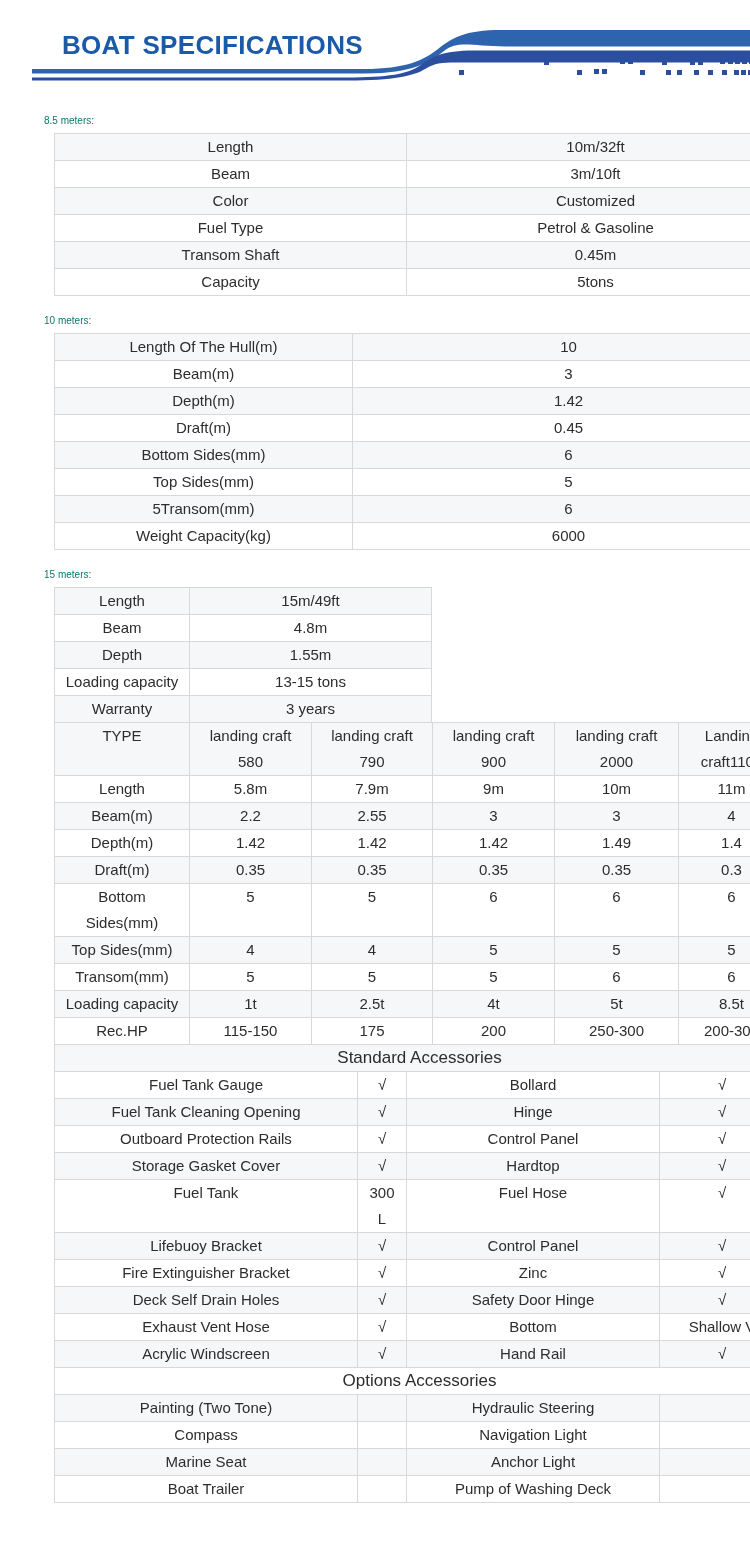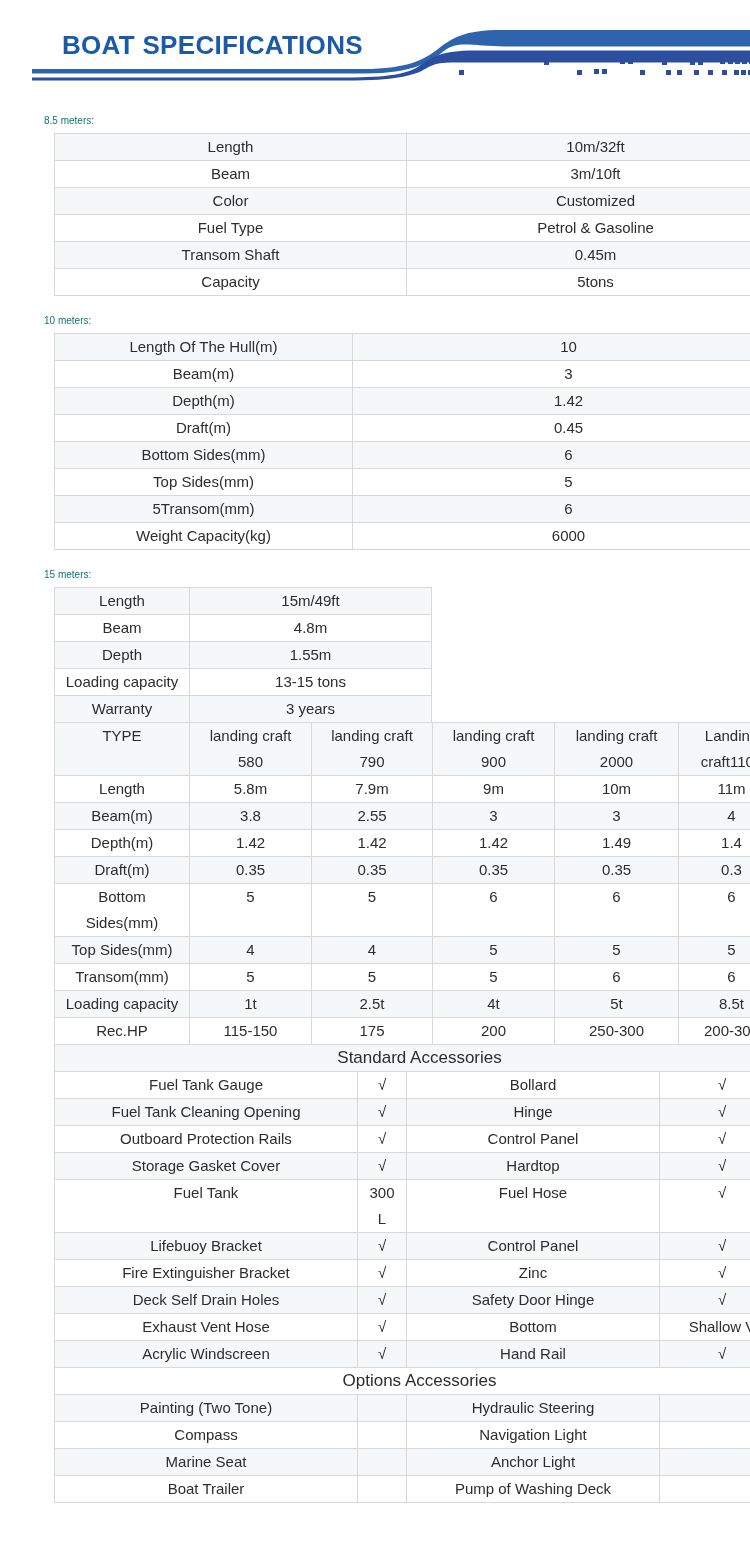--- a/index.html
+++ b/index.html
@@ -206,21 +206,21 @@
         <tr>
           <td>Length</td>
           <td>5.8m</td>
           <td>7.9m</td>
           <td>9m</td>
           <td>10m</td>
           <td>11m</td>
         </tr>
         <tr>
           <td>Beam(m)</td>
-          <td>3.8</td>
+          <td>2.2</td>
           <td>2.55</td>
           <td>3</td>
           <td>3</td>
           <td>4</td>
         </tr>
         <tr>
           <td>Depth(m)</td>
           <td>1.42</td>
           <td>1.42</td>
           <td>1.42</td>

